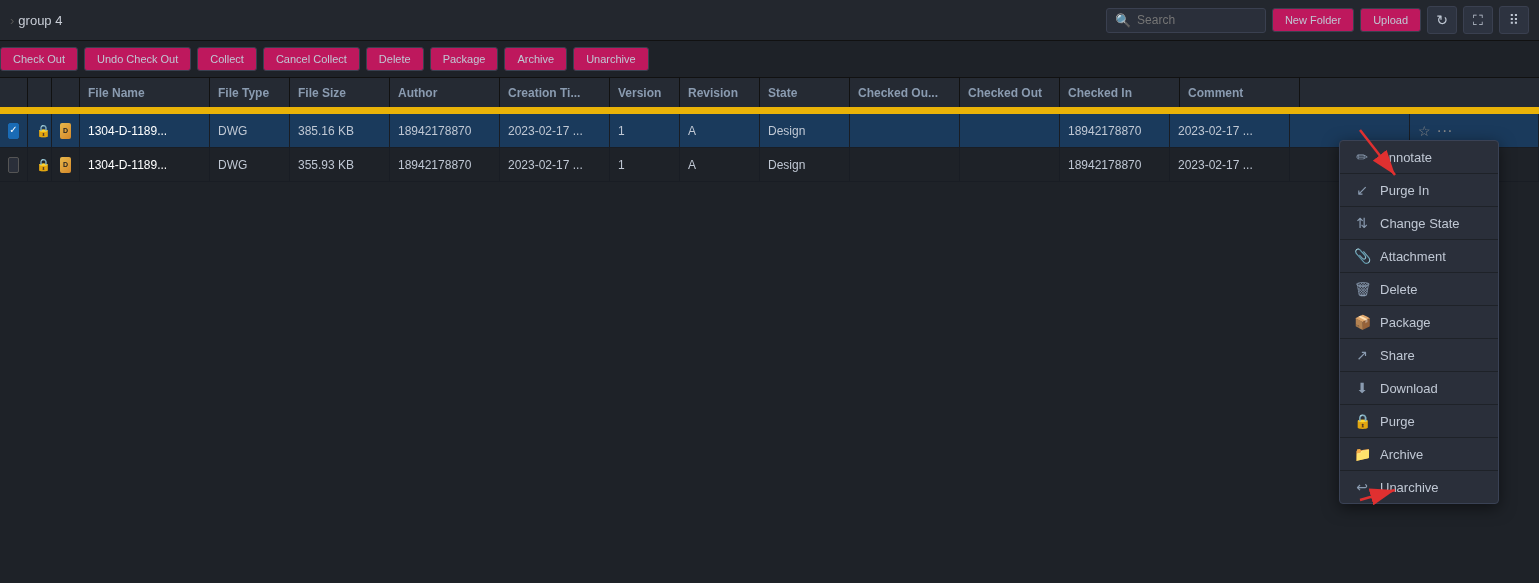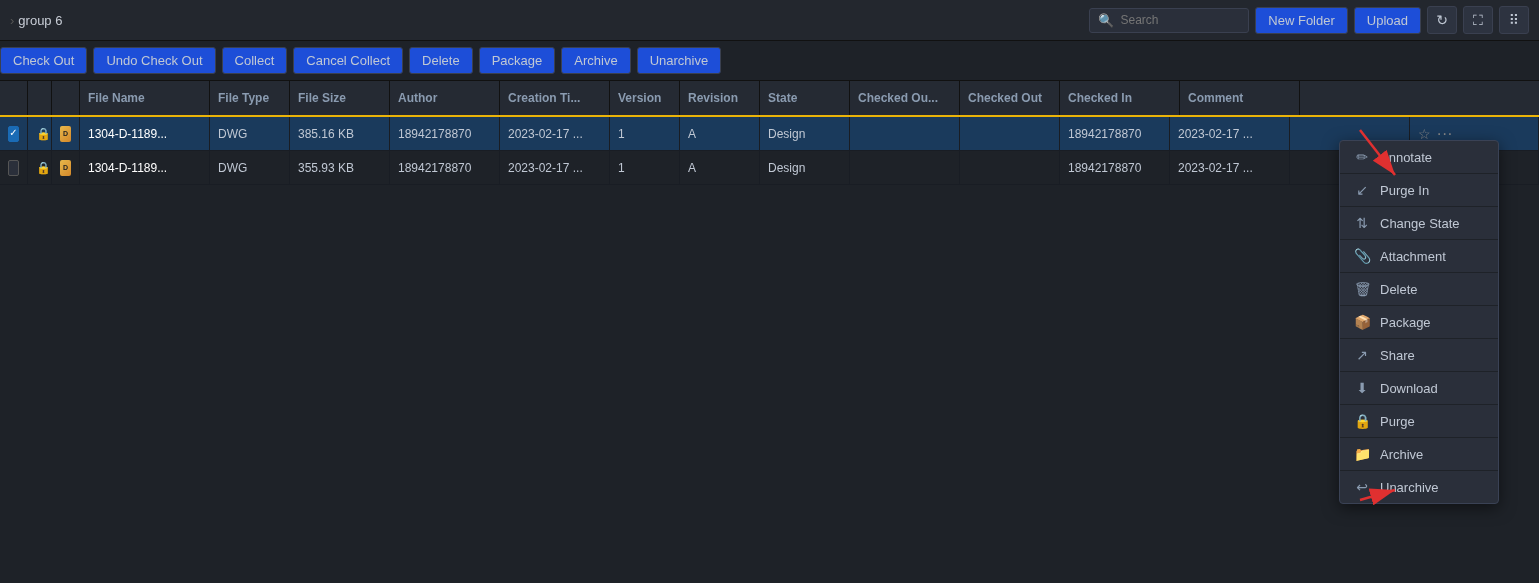--- a/index.html
+++ b/index.html
@@ -27,27 +27,27 @@
       align-items: center;
       gap: 4px;
       font-size: 13px;
       color: #8a9bb0;
       padding-right: 12px;
     }
     .breadcrumb .chevron { color: #555; }
     .breadcrumb .current { color: #c8cdd6; }
 
     .btn {
-      background: #1d4ed8;
+      background: #be185d;
       border: 1px solid #3a4050;
       color: #c0c8d4;
       padding: 5px 12px;
       border-radius: 3px;
       cursor: pointer;
-      font-size: 13px;
+      font-size: 11px;
       white-space: nowrap;
     }
 
     .spacer { flex: 1; }
 
     .search-box {
       display: flex;
       align-items: center;
       background: #2a2f3a;
       border: 1px solid #3a4050;
@@ -88,21 +88,21 @@
       background: #1e2228;
       border-bottom: 1px solid #111;
       gap: 6px;
     }
 
     
     .table-header {
       display: flex;
       align-items: flex-end;
       background: #252a33;
-      border-bottom: 2px solid #eab308;
+      border-bottom: 7px solid #eab308;
       padding: 0;
       height: 36px;
     }
     .col-header {
       color: #8a9bb0;
       font-weight: 600;
       font-size: 12px;
       padding: 0 8px;
       height: 100%;
       display: flex;
@@ -237,21 +237,21 @@
     }
 
     .lock-icon { font-size: 12px; color: #7a8a9a; }
   </style>
 </head>
 <body>
 
 <div class="top-bar">
   <div class="breadcrumb">
     <span class="chevron">›</span>
-    <span class="current">group 6</span>
+    <span class="current">group 4</span>
   </div>
   <div class="spacer"></div>
   <div class="search-box">
     <span class="search-icon-svg">🔍</span>
     <input type="text" placeholder="Search" style="">
   </div>
   <button class="btn">New Folder</button>
   <button class="btn">Upload</button>
   <div class="icon-btn">↻</div>
   <div class="icon-btn">⛶</div>

